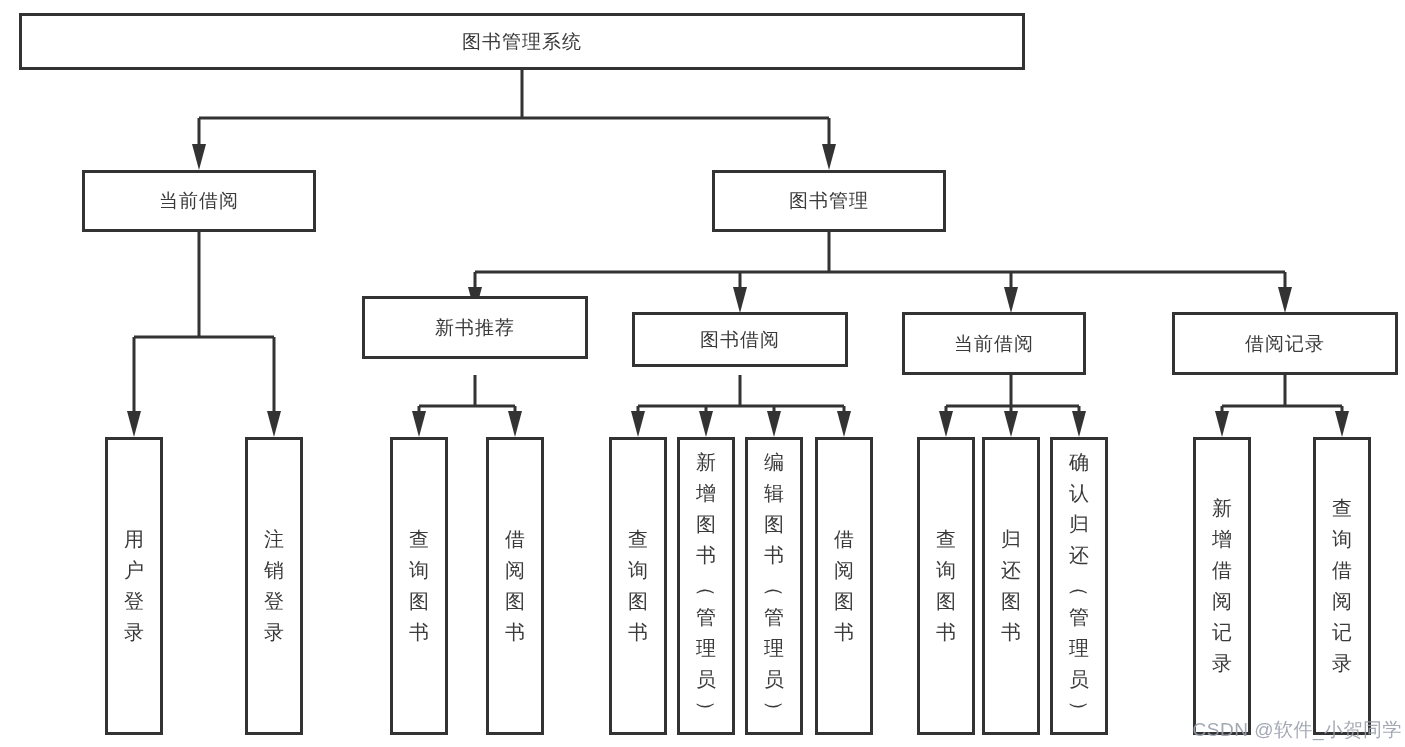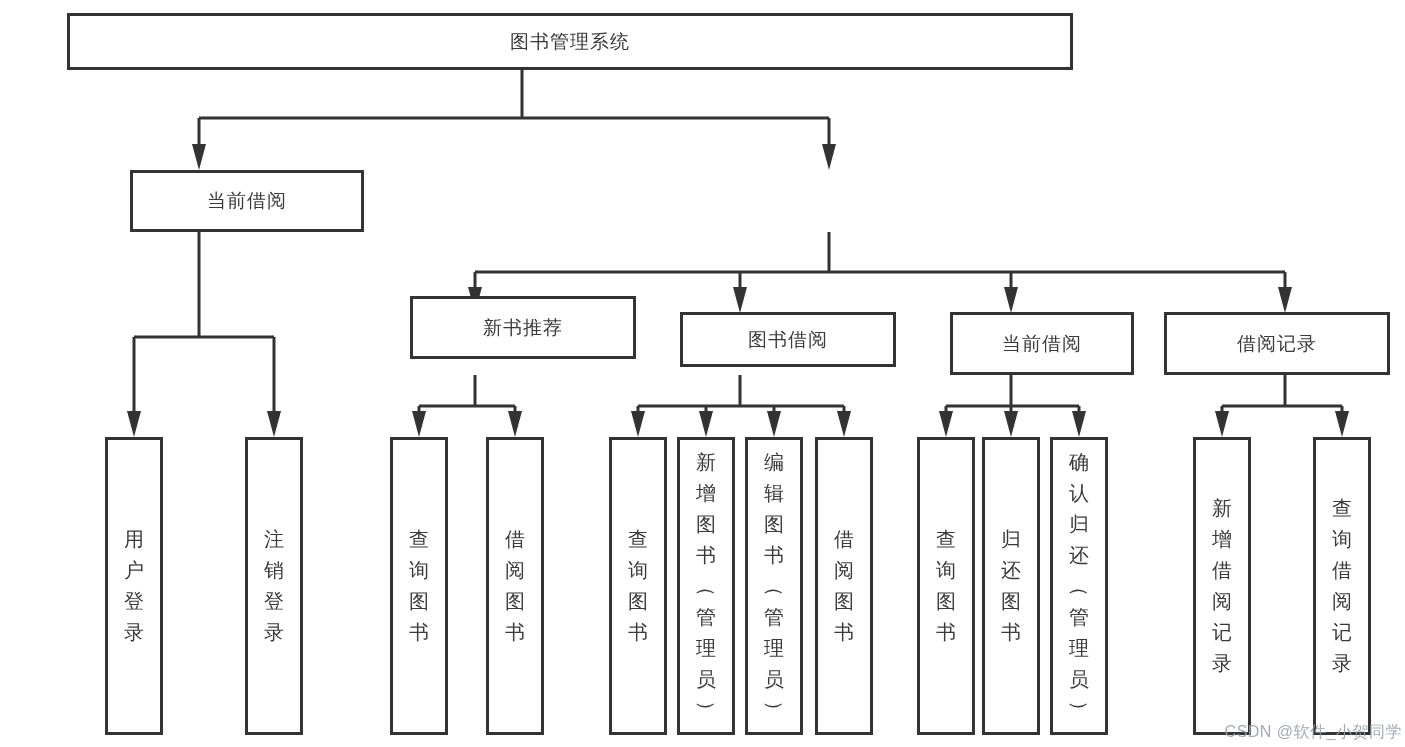--- a/index.html
+++ b/index.html
@@ -39,39 +39,38 @@
     background: #ffffff;
     color: var(--text, #3a3a3a);
     display: flex;
     align-items: center;
     justify-content: center;
   }
   .box.h {
     font-size: 19px;
     letter-spacing: 1px;
     white-space: nowrap;
-    margin-left: 48px;
   }
   .box.v {
     flex-direction: column;
   }
   .vchar {
     height: 31px;
     line-height: 31px;
     font-size: 20px;
     text-align: center;
   }
   .vchar.rot {
     transform: rotate(90deg);
   }
   .watermark {
     position: absolute;
     right: 3px;
     bottom: 4px;
-    font-size: 16px;
+    font-size: 19px;
     letter-spacing: 0.5px;
     color: var(--wm, #9aa0ac);
     opacity: 0.9;
     z-index: 5;
     white-space: nowrap;
   }
 </style>
 </head>
 <body>
 
@@ -104,25 +103,26 @@
         <polygon points="1004,411 1018,411 1011,437"></polygon>
         <polygon points="1072,411 1086,411 1079,437"></polygon>
         <polygon points="1215,411 1229,411 1222,437"></polygon>
         <polygon points="1335,411 1349,411 1342,437"></polygon>
       </g>
   </svg>
 
   <div class="box h" style="left:19px;top:13px;width:1006px;height:57px">图书管理系统</div>
 
   <div class="box h" style="left:82px;top:170px;width:234px;height:62px">当前借阅</div>
+  <div class="box h" style="left:712px;top:170px;width:234px;height:62px">图书管理</div>
 
   <div class="box h" style="left:362px;top:296px;width:226px;height:63px">新书推荐</div>
   <div class="box h" style="left:632px;top:312px;width:216px;height:55px">图书借阅</div>
   <div class="box h" style="left:902px;top:312px;width:184px;height:63px">当前借阅</div>
-  <div class="box h" style="left:1116px;top:312px;width:226px;height:63px">借阅记录</div>
+  <div class="box h" style="left:1172px;top:312px;width:226px;height:63px">借阅记录</div>
 
   <div class="box v vtext" style="left:105px;top:437px;width:58px;height:298px">
       <div class="vchar">用</div>
       <div class="vchar">户</div>
       <div class="vchar">登</div>
       <div class="vchar">录</div>
     </div>
   <div class="box v vtext" style="left:245px;top:437px;width:58px;height:298px">
       <div class="vchar">注</div>
       <div class="vchar">销</div>

